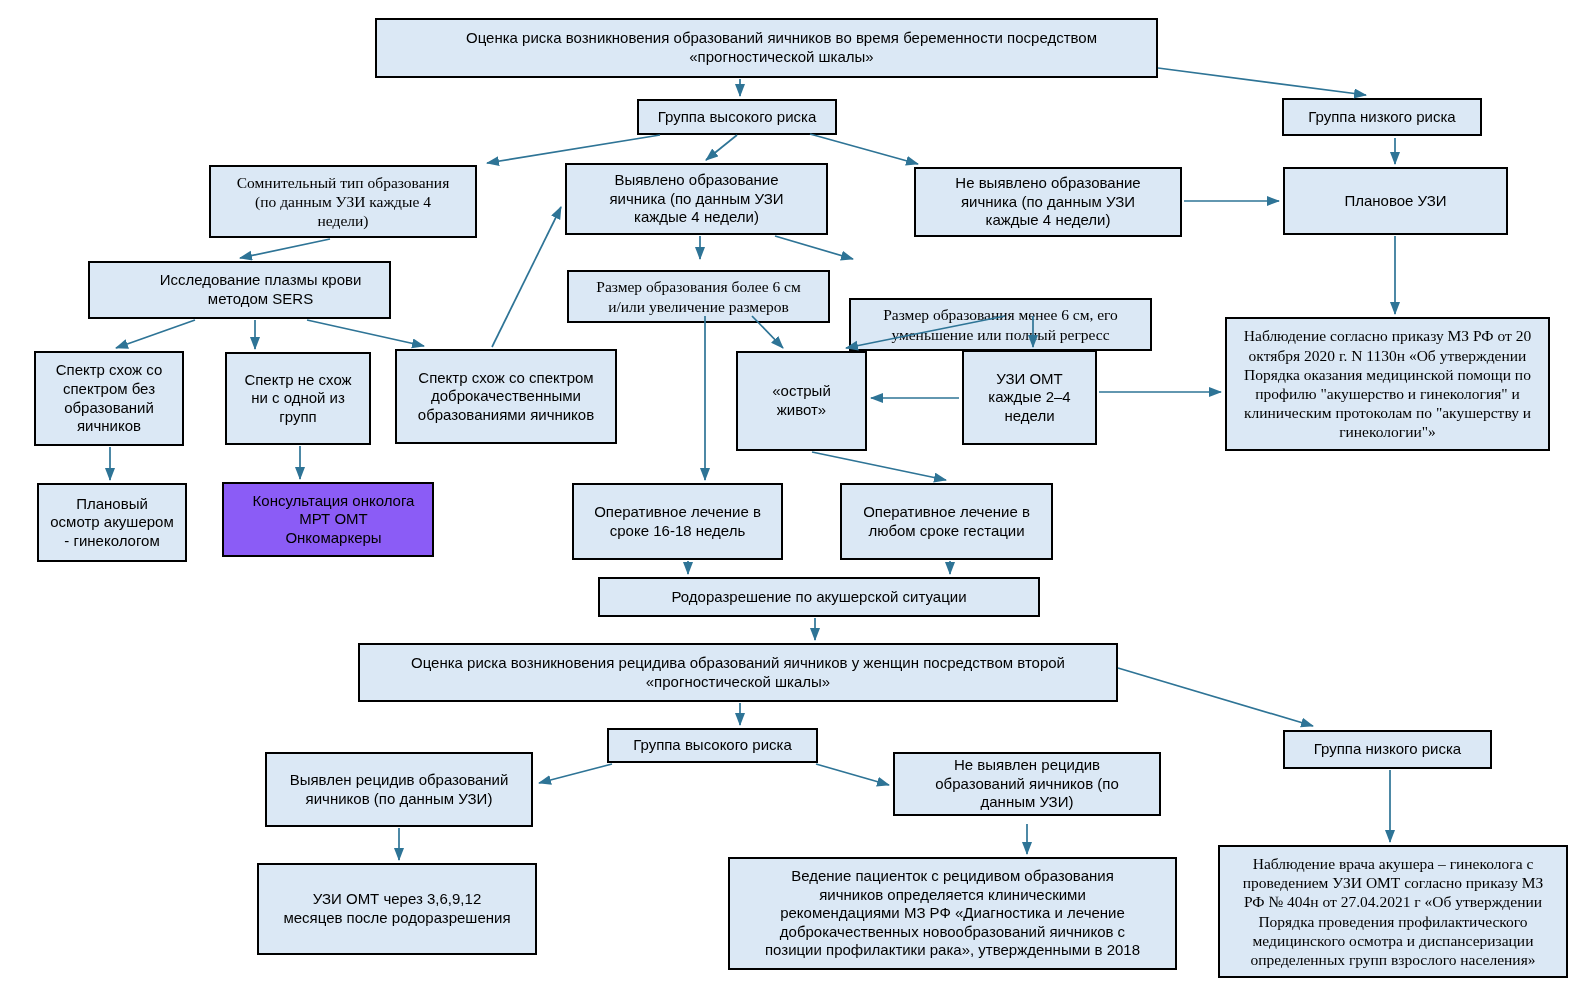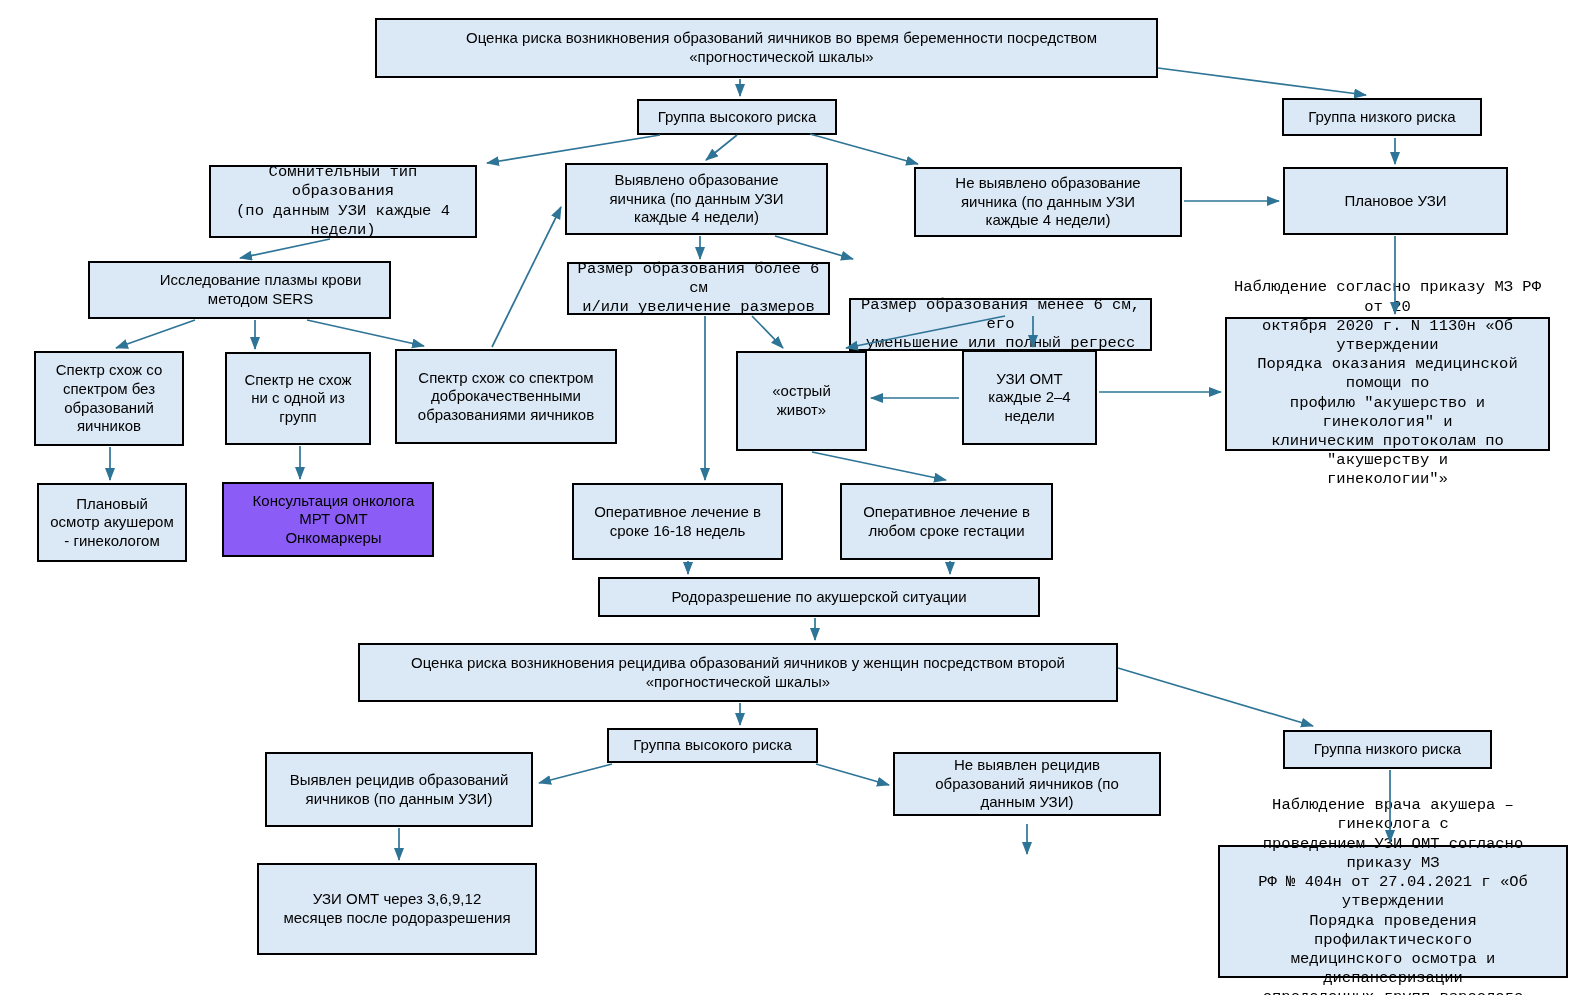--- a/index.html
+++ b/index.html
@@ -18,21 +18,21 @@
   }
   .nodes{position:absolute;left:0;top:0;width:100%;height:100%;z-index:1;}
   .node{
     position:absolute;box-sizing:border-box;
     display:flex;align-items:center;justify-content:center;
     text-align:center;white-space:pre-line;
     padding:2px 6px;
     font-size:15px;line-height:1.24;color:#000;
   }
   .node.serif{
-    font-family:Liberation Mono, monospace;
+    font-family:Liberation Serif, serif;
     font-size:15.5px;
     text-align:center;
   }
 </style>
 </head>
 <body>
 
 <div class="canvas">
   <svg class="edges" id="edges-svg" viewBox="0 0 1589 995" xmlns="http://www.w3.org/2000/svg">
       <defs>
@@ -85,21 +85,21 @@
 недели)</div>
       <div class="node" style="left: 565px; top: 163px; width: 263px; height: 72px; background: rgb(219, 232, 245); border: 2px solid rgb(0, 0, 0);">Выявлено образование
 яичника (по данным УЗИ
 каждые 4 недели)</div>
       <div class="node" style="left: 914px; top: 167px; width: 268px; height: 70px; background: rgb(219, 232, 245); border: 2px solid rgb(0, 0, 0);">Не выявлено образование
 яичника (по данным УЗИ
 каждые 4 недели)</div>
       <div class="node" style="left: 1283px; top: 167px; width: 225px; height: 68px; background: rgb(219, 232, 245); border: 2px solid rgb(0, 0, 0);">Плановое УЗИ</div>
       <div class="node" style="left: 88px; top: 261px; width: 303px; height: 58px; background: rgb(219, 232, 245); border: 2px solid rgb(0, 0, 0); padding-left: 48px;">Исследование плазмы крови
 методом SERS</div>
-      <div class="node serif" style="left: 567px; top: 262px; width: 263px; height: 53px; background: rgb(219, 232, 245); border: 2px solid rgb(0, 0, 0);">Размер образования более 6 см
+      <div class="node serif" style="left: 567px; top: 270px; width: 263px; height: 53px; background: rgb(219, 232, 245); border: 2px solid rgb(0, 0, 0);">Размер образования более 6 см
 и/или увеличение размеров</div>
       <div class="node serif" style="left: 849px; top: 262px; width: 303px; height: 53px; background: rgb(219, 232, 245); border: 2px solid rgb(0, 0, 0); margin-top: 36px;">Размер образования менее 6 см, его
 уменьшение или полный регресс</div>
       <div class="node" style="left: 34px; top: 351px; width: 150px; height: 95px; background: rgb(219, 232, 245); border: 2px solid rgb(0, 0, 0);">Спектр схож со
 спектром без
 образований
 яичников</div>
       <div class="node" style="left: 225px; top: 352px; width: 146px; height: 93px; background: rgb(219, 232, 245); border: 2px solid rgb(0, 0, 0);">Спектр не схож
 ни с одной из
 групп</div>
@@ -132,20 +132,25 @@
 «прогностической шкалы»</div>
       <div class="node" style="left: 607px; top: 728px; width: 211px; height: 35px; background: rgb(219, 232, 245); border: 2px solid rgb(0, 0, 0);">Группа высокого риска</div>
       <div class="node" style="left: 1283px; top: 730px; width: 209px; height: 39px; background: rgb(219, 232, 245); border: 2px solid rgb(0, 0, 0);">Группа низкого риска</div>
       <div class="node" style="left: 265px; top: 752px; width: 268px; height: 75px; background: rgb(219, 232, 245); border: 2px solid rgb(0, 0, 0);">Выявлен рецидив образований
 яичников (по данным УЗИ)</div>
       <div class="node" style="left: 893px; top: 752px; width: 268px; height: 64px; background: rgb(219, 232, 245); border: 2px solid rgb(0, 0, 0);">Не выявлен рецидив
 образований яичников (по
 данным УЗИ)</div>
       <div class="node" style="left: 257px; top: 863px; width: 280px; height: 92px; background: rgb(219, 232, 245); border: 2px solid rgb(0, 0, 0);">УЗИ ОМТ через 3,6,9,12
 месяцев после родоразрешения</div>
+      <div class="node" style="left: 728px; top: 857px; width: 449px; height: 113px; background: rgb(219, 232, 245); border: 2px solid rgb(0, 0, 0);">Ведение пациенток с рецидивом образования
+яичников определяется клиническими
+рекомендациями МЗ РФ «Диагностика и лечение
+доброкачественных новообразований яичников с
+позиции профилактики рака», утвержденными в 2018</div>
       <div class="node serif" style="left: 1218px; top: 845px; width: 350px; height: 133px; background: rgb(219, 232, 245); border: 2px solid rgb(0, 0, 0);">Наблюдение врача акушера – гинеколога с
 проведением УЗИ ОМТ согласно приказу МЗ
 РФ № 404н от 27.04.2021 г «Об утверждении
 Порядка проведения профилактического
 медицинского осмотра и диспансеризации
 определенных групп взрослого населения»</div>
     </div>
 </div>
 
 </body></html>

